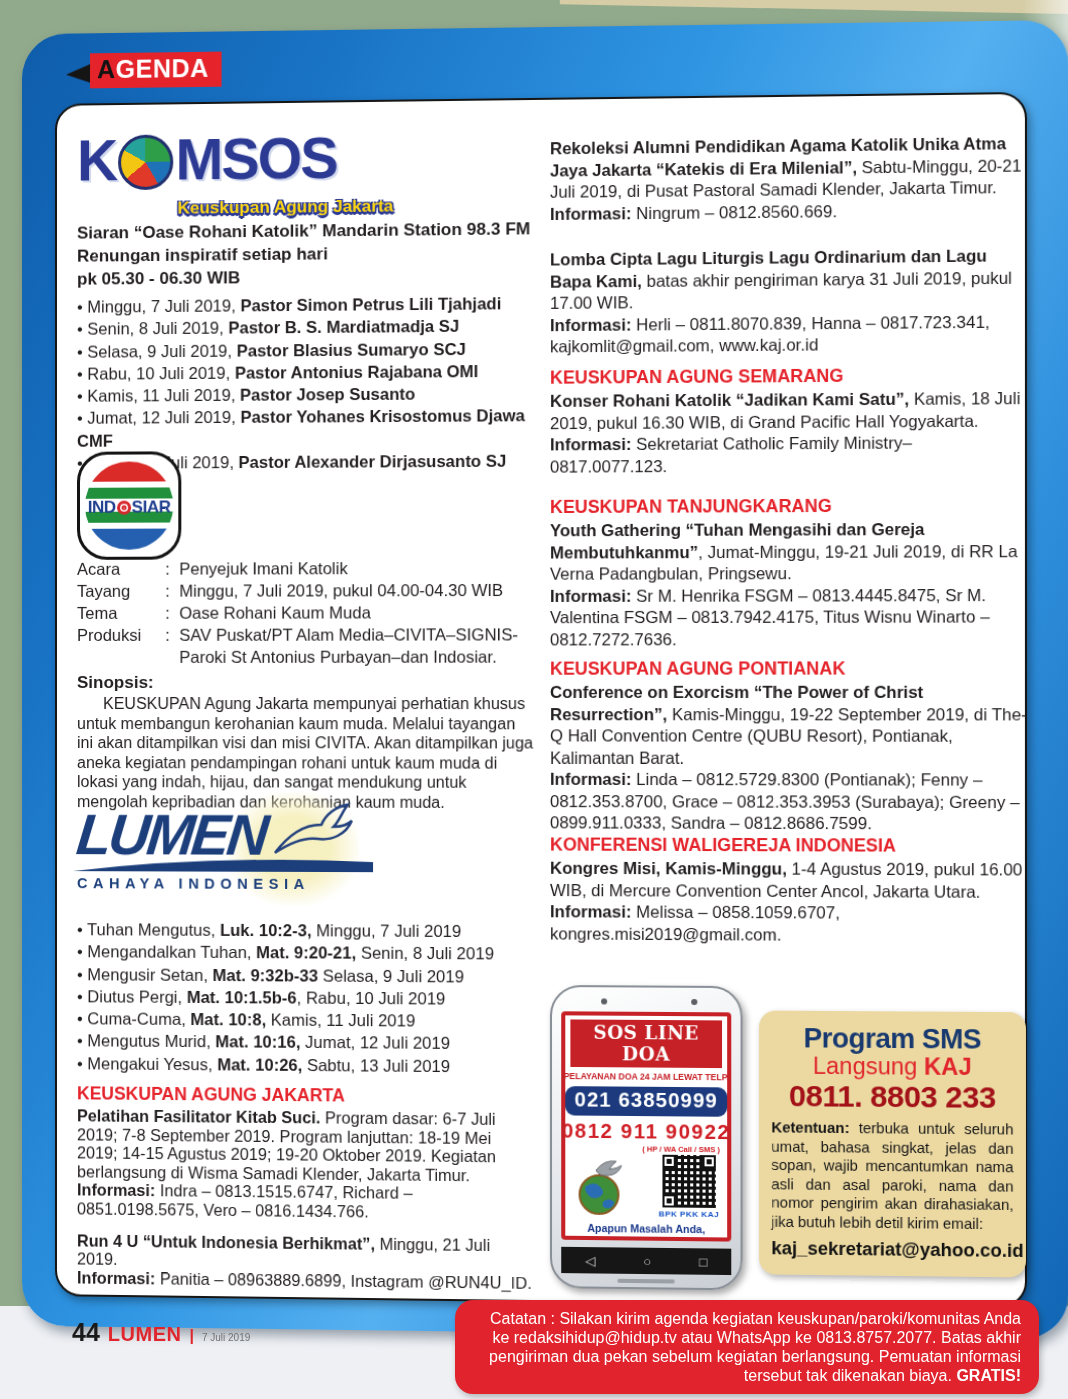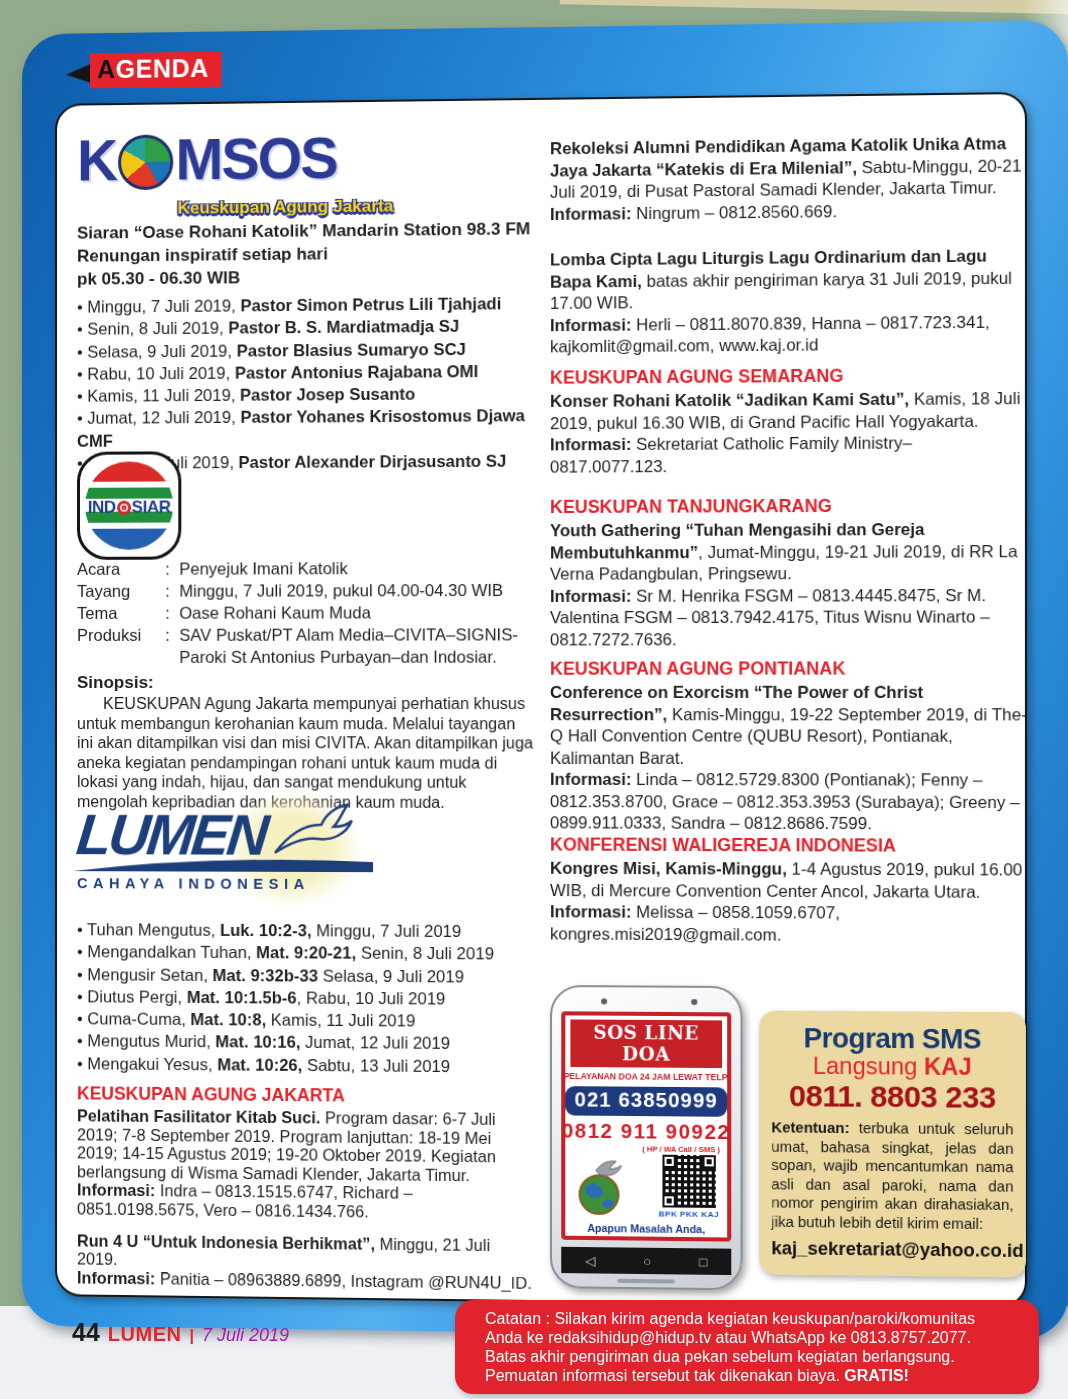--- a/index.html
+++ b/index.html
@@ -132,23 +132,23 @@
   .sms-t2 .kaj-b { font-weight:900; }
   .sms-num { color:#a31218; font-size:30px; font-weight:900; line-height:34px; letter-spacing:-.5px; }
   .sms-ket { text-align:justify; font-size:14.5px; line-height:18.6px; margin-top:5px; color:#151515; }
   .sms-email { font-size:18px; font-weight:bold; margin-top:6px; color:#111; }
 
   
   .pageinfo { position:absolute; left:72px; top:1318px; display:flex; align-items:baseline; gap:8px; }
   .pi-num { font-size:25px; font-weight:900; color:#1a1a1a; }
   .pi-brand { font-size:20px; font-weight:900; color:#e0262c; letter-spacing:.5px; }
   .pi-sep { font-size:16px; font-weight:bold; color:#e0262c; }
-  .pi-date { font-size:18px; color:#a21caf;font-style:italic; }
+  .pi-date { font-size:10px; color:#737373; }
   .note { position:absolute; left:455px; top:1300px; width:584px; background:#e0232c; color:#fff;
-          border-radius:18px; text-align:left; font-size:16px; line-height:19px; padding:9px 30px;
+          border-radius:18px; text-align:right; font-size:16px; line-height:19px; padding:9px 18px;
           box-shadow:2px 3px 6px rgba(0,0,0,.25); }
 </style>
 </head>
 <body>
 
 <div class="page">
   <div class="bg-green"></div>
   <div class="top-sliver"></div>
   <div class="page-curl"></div>
 

